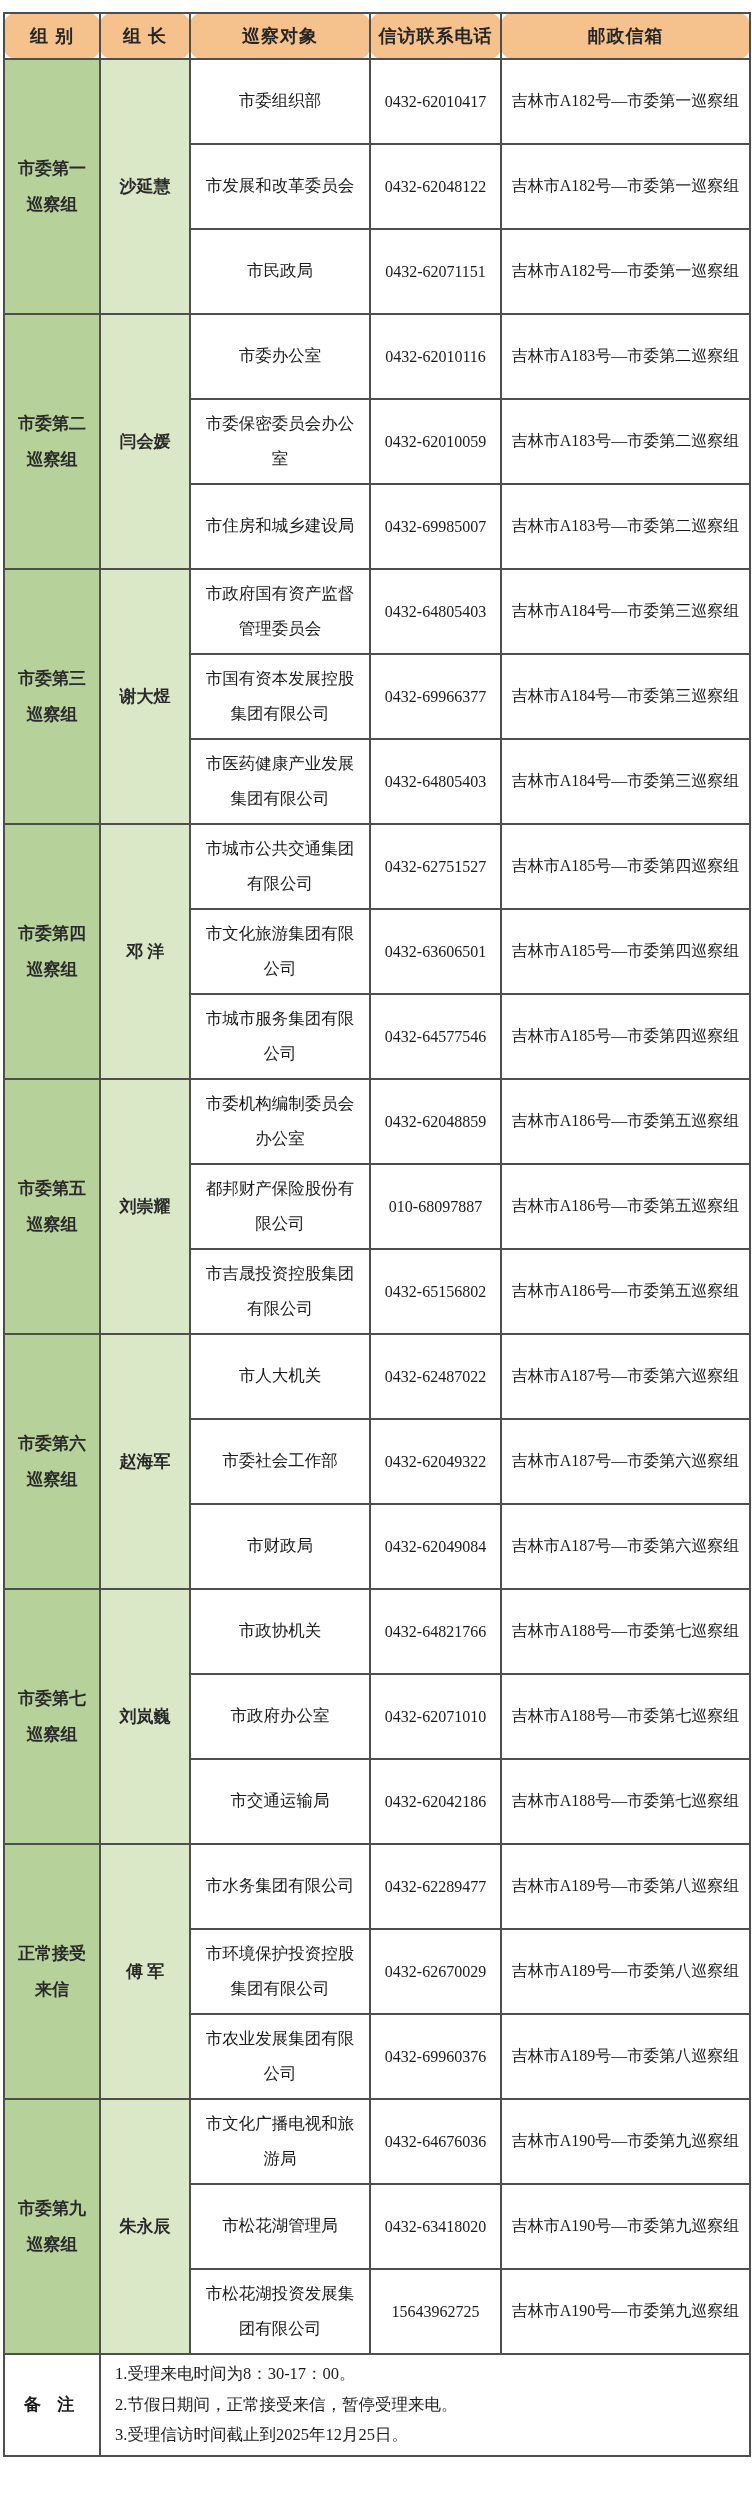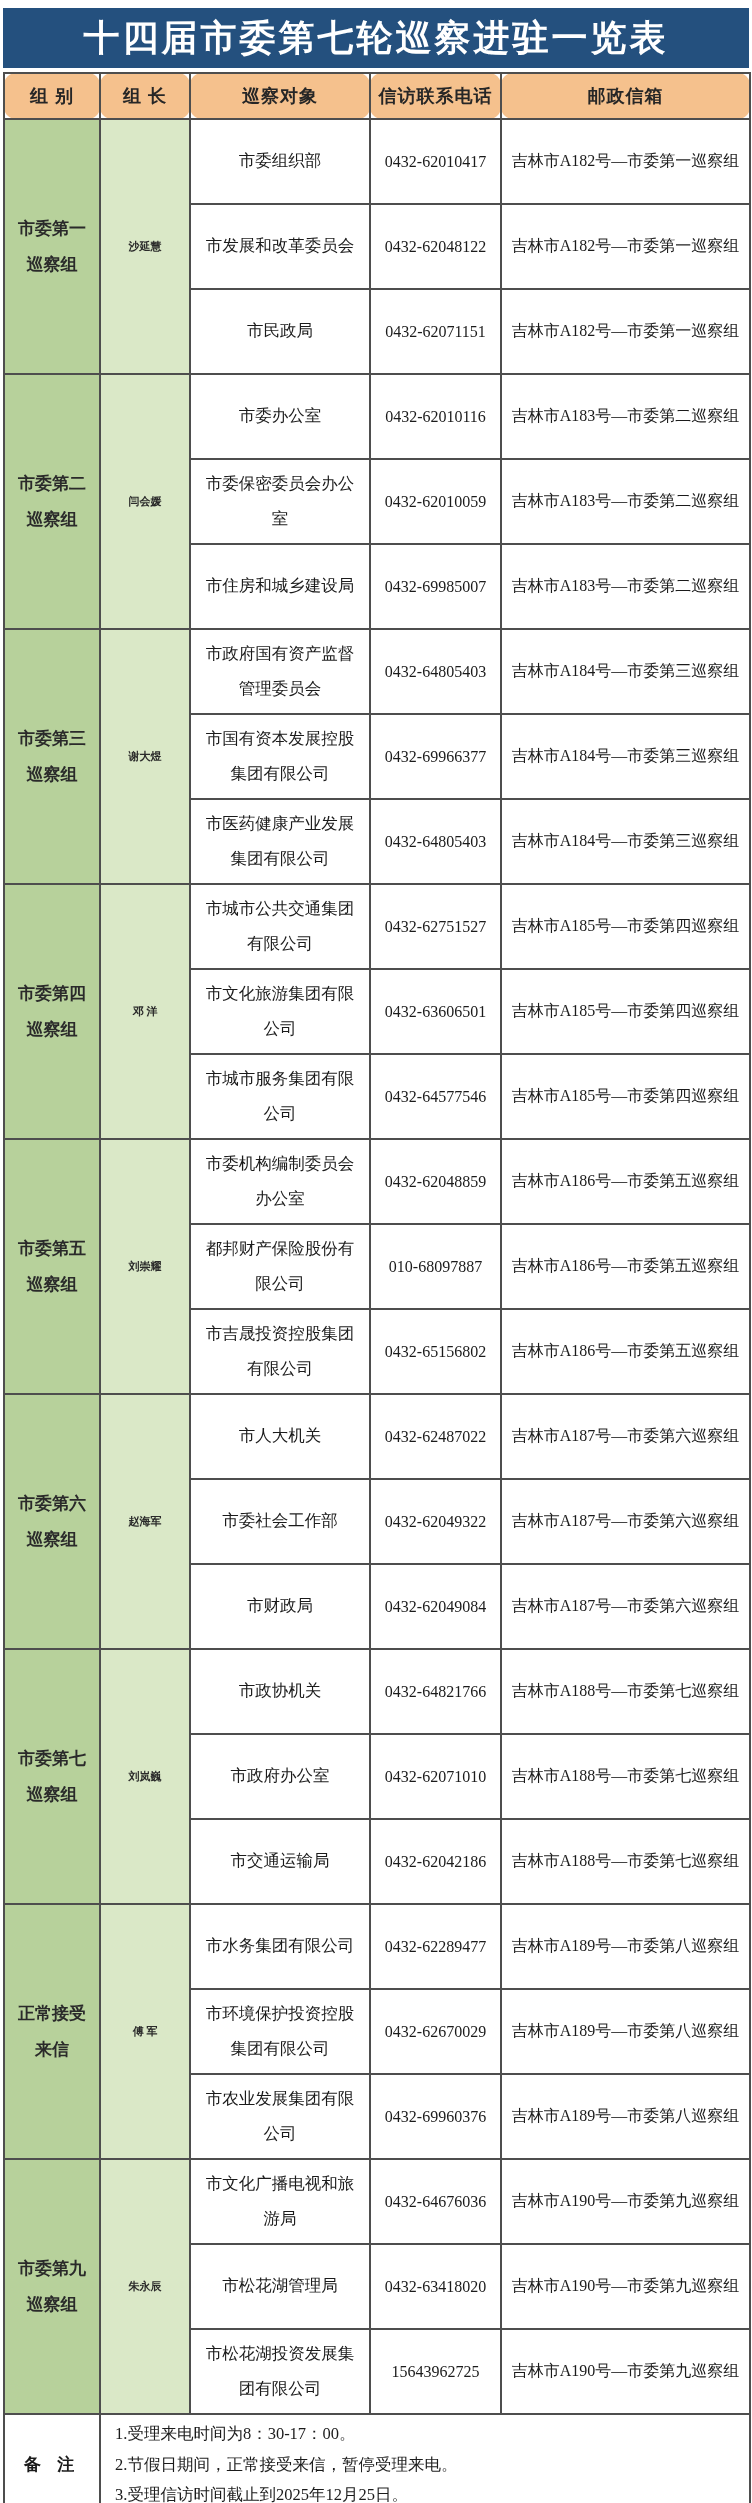--- a/index.html
+++ b/index.html
@@ -25,36 +25,35 @@
     background:#F5C18D;height:42px;
     font-family:"Liberation Sans","DejaVu Sans",sans-serif;
     font-weight:bold;font-size:18px;letter-spacing:1px;color:#262626;border-radius:12px;
   }
   .sheet tbody tr{height:85px;}
   td.group{
     background:#B7D19B;font-size:17px;line-height:2.1;
     padding:0 10px;font-weight:bold;color:#2a2a2a;
   }
   td.leader{
-    background:#DAE8C7;font-size:11px;font-weight:bold;color:#2a2a2a;
+    background:#DAE8C7;font-size:17px;font-weight:bold;color:#2a2a2a;
   }
   td.target{font-size:16.5px;line-height:2.1;padding:0 14px;}
   td.phone{font-size:16px;}
   td.mailbox{font-size:16px;padding:0 4px;text-align:center;}
   tr.remark-row{height:88px;}
   td.remark-label{font-size:17px;font-weight:bold;letter-spacing:6px;background:#ffffff;}
   td.remark-notes{text-align:left;padding:4px 0 4px 14px;font-size:16.5px;line-height:1.85;}
   .note-line{white-space:nowrap;font-family:Liberation Serif, serif;}
 </style>
 </head>
 <body>
 
 <div class="page">
 
-  <div class="title-bar">十四届市委第七轮巡察进驻一览表</div>
 
   <table class="sheet">
     <colgroup>
       <col style="width:96px">
       <col style="width:90px">
       <col style="width:180px">
       <col style="width:131px">
       <col style="width:249px">
     </colgroup>
     <thead>

